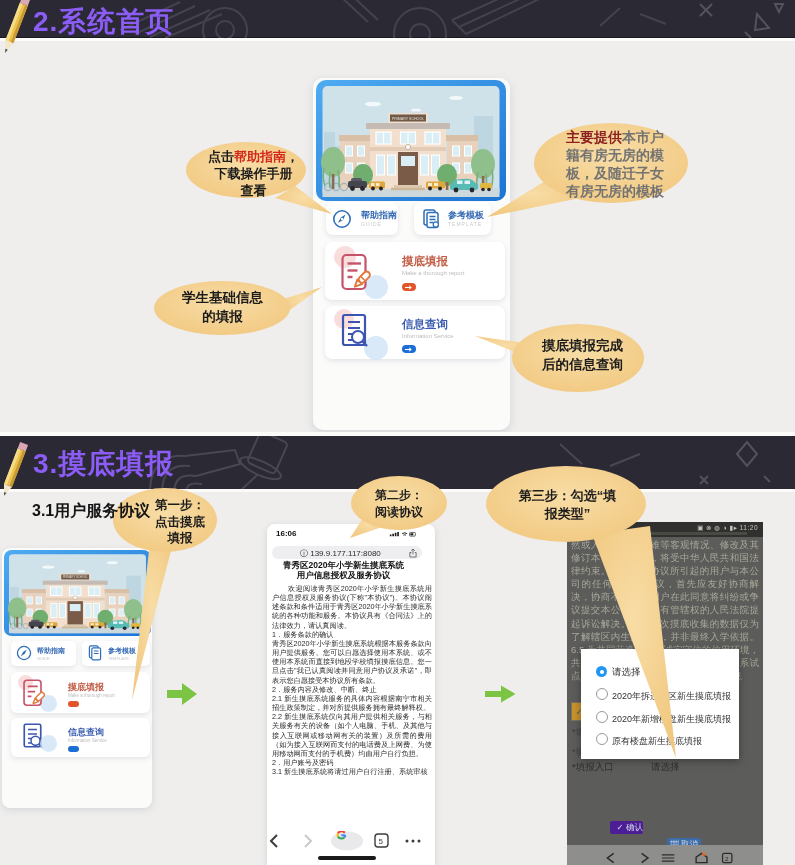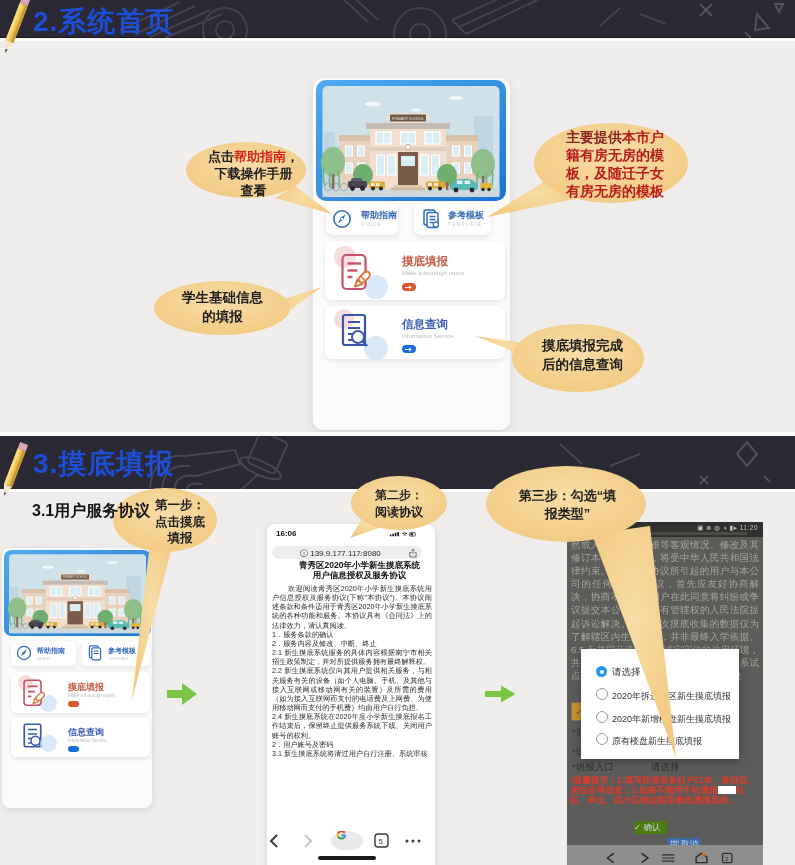--- a/index.html
+++ b/index.html
@@ -1,18 +1,18 @@
 <!DOCTYPE html>
 <html><head><meta charset="utf-8">
 <style>
 html,body{margin:0;padding:0}
 body{width:795px;height:865px;position:relative;font-family:"Liberation Sans",sans-serif;background:#efeeed;overflow:hidden}
 .abs{position:absolute}
 .bar{position:absolute;left:0;width:795px;background:#2b2933}
-.bartitle{position:absolute;color:#1d4ed8;font-weight:bold;font-size:28px;letter-spacing:1px}
+.bartitle{position:absolute;color:#8b5cf6;font-weight:bold;font-size:28px;letter-spacing:1px}
 .bubtxt{position:absolute;font-weight:bold;color:#1c1c1c;text-align:center}
 .card{position:absolute;background:#fff;border-radius:7px;box-shadow:0 2px 5px rgba(120,130,150,.18)}
 </style></head>
 <body>
 
 <div class="bar" style="top:0;height:37px;border-bottom:1px solid #1a1820"></div>
 <div class="abs" style="left:0;top:38px;width:795px;height:3px;background:#fbfbf9"></div>
 
 <svg class="abs" style="left:0;top:0" width="795" height="38" viewBox="0 0 795 38" fill="none" stroke="#454250" stroke-width="2">
 <path d="M120 30 L180 2 M135 34 L195 6 M150 37 L210 10 M165 38 L222 14"></path>
@@ -214,21 +214,21 @@
     </defs>
 <path d="M115 48 L152 76 L95 60 Z" fill="url(#bub1)"></path>
 <ellipse cx="66" cy="32" rx="60" ry="28" fill="url(#bub1)"></ellipse>
 </svg>
 <div class="bubtxt" style="left:196px;top:148px;width:115px;font-size:13px;line-height:17px">点击<span style="color:#d3281c">帮助指南</span>，<br>下载操作手册<br>查看</div>
 
 <svg class="abs" style="left:480px;top:118px" width="215" height="110" viewBox="0 0 215 110">
 <path d="M70 60 L7 99 L100 80 Z" fill="url(#bub1)"></path>
 <ellipse cx="131" cy="45" rx="77" ry="40" fill="url(#bub1)"></ellipse>
 </svg>
-<div class="bubtxt" style="left:556px;top:128px;width:118px;font-size:14px;line-height:18px;color:#8b2121">主要提供<span style="color:#b91c1c">本市户<br>籍有房无房的模<br>板，及随迁子女<br>有房无房的模板</span></div>
+<div class="bubtxt" style="left:556px;top:128px;width:118px;font-size:14px;line-height:18px;color:#8b2121">主要提供<span style="color:#737373">本市户<br>籍有房无房的模<br>板，及随迁子女<br>有房无房的模板</span></div>
 
 <svg class="abs" style="left:150px;top:275px" width="180" height="70" viewBox="0 0 180 70">
 <path d="M130 25 L172 12 L130 42 Z" fill="url(#bub1)"></path>
 <ellipse cx="72" cy="33" rx="68" ry="27" fill="url(#bub1)"></ellipse>
 </svg>
 <div class="bubtxt" style="left:165px;top:288px;width:115px;font-size:13.5px;line-height:19px">学生基础信息<br>的填报</div>
 
 <svg class="abs" style="left:465px;top:318px" width="190" height="75" viewBox="0 0 190 75">
 <path d="M60 25 L10 18 L70 42 Z" fill="url(#bub1)"></path>
 <ellipse cx="113" cy="40" rx="66" ry="34" fill="url(#bub1)"></ellipse>
@@ -343,29 +343,29 @@
 <rect x="25" y="1.5" width="7" height="4.5" rx="1" fill="none" stroke="#1a1a1a" stroke-width=".8"></rect>
 <rect x="26" y="2.5" width="3.5" height="2.5" fill="#1a1a1a"></rect>
 </svg>
 
 <div class="abs" style="left:272px;top:546px;width:150px;height:13px;border-radius:7px;background:#eeeef0"></div>
 <div class="abs" style="left:300px;top:548px;font-size:8px;color:#2a2a2a">ⓘ 139.9.177.117:8080</div>
 <svg class="abs" style="left:409px;top:548px" width="8" height="10" viewBox="0 0 9 11">
     <path d="M4.5 1 v6 M2.5 3 L4.5 1 L6.5 3 M1.5 5 h-0 M1 5 h1.5 M6.5 5 H8 v5 H1 V5 h1.5" stroke="#555" stroke-width=".9" fill="none"></path>
   </svg>
 
-<div class="abs" style="left:281px;top:561px;width:157px;text-align:center;font-size:8.5px;font-weight:bold;color:#111;line-height:9.5px">青秀区2020年小学新生摸底系统<br>用户信息授权及服务协议</div>
+<div class="abs" style="left:265px;top:561px;width:157px;text-align:center;font-size:8.5px;font-weight:bold;color:#111;line-height:9.5px">青秀区2020年小学新生摸底系统<br>用户信息授权及服务协议</div>
 
 <div class="abs" style="left:272px;top:584px;width:160px;font-size:7.2px;line-height:9.15px;color:#2c2c2c;text-align:justify">
 <div style="text-indent:16px">欢迎阅读青秀区2020年小学新生摸底系统用户信息授权及服务协议(下称"本协议")。本协议阐述条款和条件适用于青秀区2020年小学新生摸底系统的各种功能和服务。本协议具有《合同法》上的法律效力，请认真阅读。</div>
 <div>1．服务条款的确认</div>
+<div>青秀区2020年小学新生摸底系统根据本服务条款向用户提供服务。您可以自愿选择使用本系统、或不使用本系统而直接到地段学校填报摸底信息。您一旦点击"我已认真阅读并同意用户协议及承诺"，即表示您自愿接受本协议所有条款。</div>
 <div>2．服务内容及修改、中断、终止</div>
 <div>2.1 新生摸底系统服务的具体内容根据南宁市相关招生政策制定，并对所提供服务拥有最终解释权。</div>
 <div>2.2 新生摸底系统仅向其用户提供相关服务，与相关服务有关的设备（如个人电脑、手机、及其他与接入互联网或移动网有关的装置）及所需的费用（如为接入互联网而支付的电话费及上网费、为使用移动网而支付的手机费）均由用户自行负担。</div>
-<div>2.4 新生摸底系统在2020年度小学新生摸底报名工作结束后，保留终止提供服务系统下线、关闭用户账号的权利。</div>
 <div>2．用户账号及密码</div>
 <div>3.1 新生摸底系统将请过用户自行注册、系统审核</div>
 </div>
 
 <div class="abs" style="left:267px;top:828px;width:168px;height:37px;background:#fff"></div>
 <svg class="abs" style="left:267px;top:831px" width="168" height="22" viewBox="0 0 168 22">
 <path d="M10 4 L4 10 L10 16" stroke="#3c3c3c" stroke-width="2" fill="none"></path>
 <path d="M38 4 L44 10 L38 16" stroke="#c9c9c9" stroke-width="2" fill="none"></path>
 <ellipse cx="80" cy="10" rx="16" ry="9.5" fill="#e9e9eb"></ellipse>
 <g transform="translate(68,-2) scale(0.5)" fill="none" stroke-width="4.2">
@@ -403,23 +403,22 @@
 <div class="abs" style="left:4px;top:16px;width:188px;height:145px;overflow:hidden;font-size:9.5px;line-height:13.1px;color:#a8a89a;text-align:justify">
 然或人为造成的灾难等客观情况、修改及其修订本有关效力性，将受中华人民共和国法律约束。 6.3 因本协议所引起的用户与本公司的任何纠纷或争议，首先应友好协商解决，协商不成的，用户在此同意将纠纷或争议提交本公司住所地有管辖权的人民法院提起诉讼解决。 6.4 此次摸底收集的数据仅为了解辖区内生源情况，并非最终入学依据。 6.5 为共同营造南宁市诚实守信的信用环境，共同抵制失信行为，构建诚信的信用体系试点工作，小学招生网页的服务学披露信息
 </div>
 
 <div class="abs" style="left:4px;top:180px;width:15px;height:17px;background:#c8922e;border:1px solid #77745e;color:#6b6350;font-size:10px;text-align:center;line-height:17px">✓</div>
 <div class="abs" style="left:5px;top:204px;font-size:9px;color:#3e3e3c">*填报类型</div>
 <div class="abs" style="left:5px;top:224px;font-size:9px;color:#3e3e3c">*填报学校</div>
 <div class="abs" style="left:5px;top:239px;font-size:9.5px;color:#2e2e2c">*填报入口</div>
 <div class="abs" style="left:84px;top:239px;font-size:9.5px;color:#2e2e2c">请选择</div>
 
-<div class="abs" style="left:3px;top:254px;width:191px;font-size:8.8px;line-height:9.8px;color:#e33a28;font-weight:bold">•温馨提示：1.填写前请准备好户口本、身份证、居住证等信息；2.如果不能用手机填报<span style="display:inline-block;width:18px;height:8px;background:#fff;vertical-align:middle"></span>社区、单位、或小区物业联系拿纸质摸底表。</div>
-
-<div class="abs" style="left:67px;top:299px;width:33px;height:13px;background:#4d7c0f;border-radius:2px;color:#cfd8e8;font-size:8.5px;text-align:left;line-height:13px">✓ 确认</div>
+
+<div class="abs" style="left:43px;top:299px;width:33px;height:13px;background:#4c1d95;border-radius:2px;color:#cfd8e8;font-size:8.5px;text-align:right;line-height:13px">✓ 确认</div>
 <div class="abs" style="left:100px;top:316px;width:34px;height:20px;background:#3c6ba8;border-radius:2px;color:#cfd8e8;font-size:8.5px;text-align:center;line-height:13px">▦ 取消</div>
 
 <div class="abs" style="left:0;top:323px;width:196px;height:20px;background:#8e8e8c"></div>
 <svg class="abs" style="left:0;top:329px" width="196" height="14" viewBox="0 0 196 18">
 <path d="M32 3 L24 9 L32 15" stroke="#2c2c2c" stroke-width="2" fill="none"></path>
 <path d="M68 3 L76 9 L68 15" stroke="#2c2c2c" stroke-width="2" fill="none"></path>
 <path d="M94 5 h16 M94 9 h16 M94 13 h16" stroke="#2c2c2c" stroke-width="1.6"></path>
 <path d="M138 15 v-7 l7 -5 l7 5 v7 z" fill="none" stroke="#2c2c2c" stroke-width="1.8"></path>
 <circle cx="148" cy="4" r="2.5" fill="#e06a2a"></circle>
 <rect x="172" y="3" width="12" height="12" rx="2" fill="none" stroke="#2c2c2c" stroke-width="1.6"></rect>

